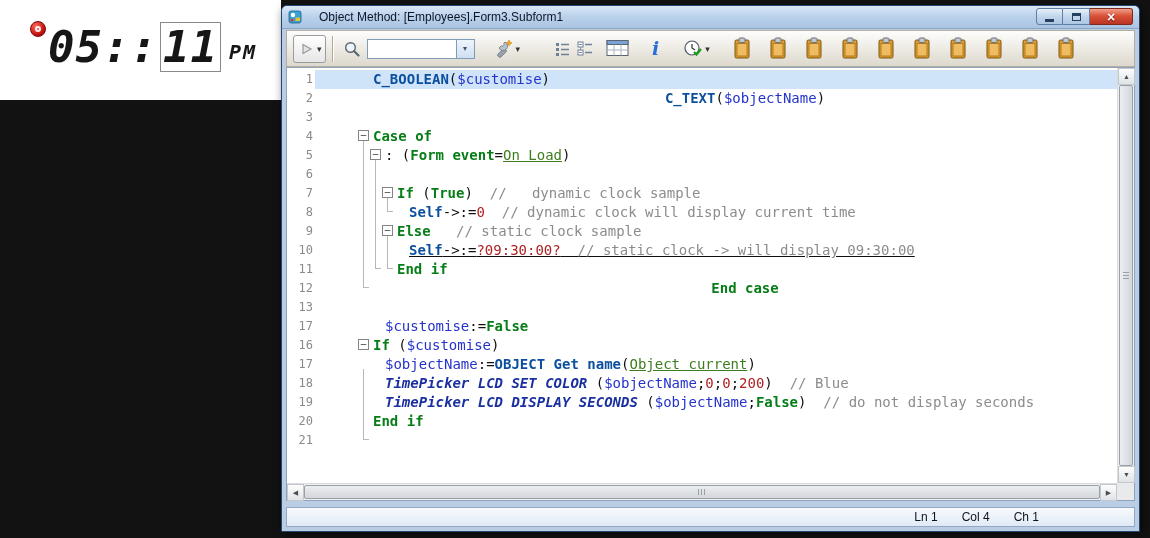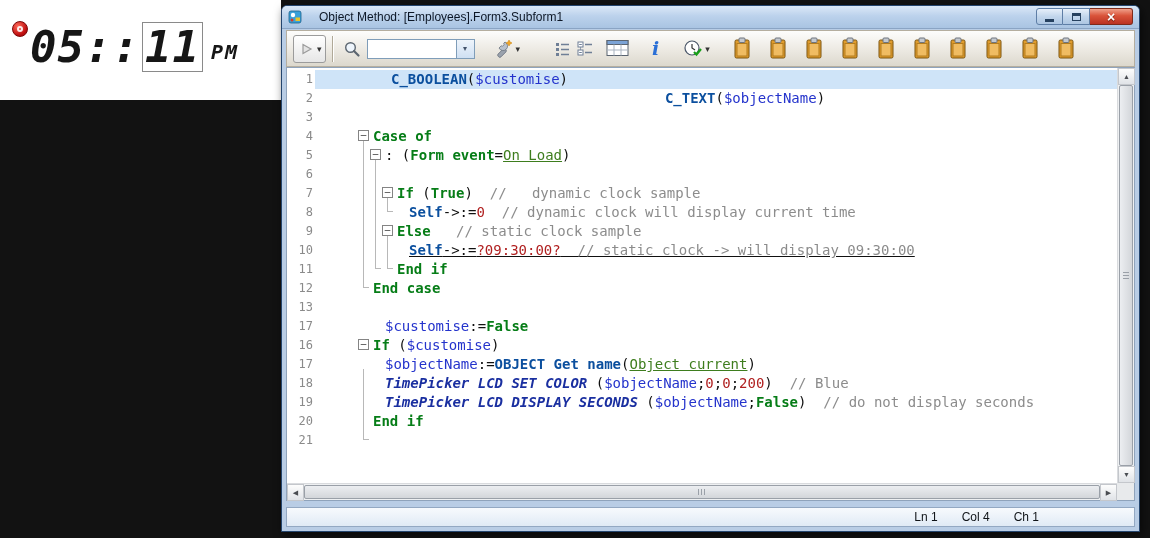--- a/index.html
+++ b/index.html
@@ -4,21 +4,21 @@
 <style>
   html,body{margin:0;padding:0;}
   body{
     width:1150px;height:538px;position:relative;overflow:hidden;
     background:#121212;
     font-family:"Liberation Sans",sans-serif;
   }
 
   
   .desktop-white{position:absolute;left:0;top:0;width:281px;height:100px;background:#ffffff;}
-  .lcd-clock{position:absolute;left:0;top:0;width:281px;height:92px;}
+  .lcd-clock{position:absolute;left:18px;top:0;width:281px;height:92px;}
   .clock-badge{
     position:absolute;left:12px;top:21px;width:16px;height:16px;border-radius:50%;
     background:radial-gradient(circle at 35% 30%,#ff6a5a,#c01010 65%,#8a0707);
     border:1px solid #7d0606;box-sizing:border-box;
   }
   .clock-badge::after{
     content:'';position:absolute;left:4px;top:4px;width:6px;height:6px;border-radius:50%;
     border:2px solid #fff;box-sizing:border-box;opacity:.9;
   }
   .lcd-digits{
@@ -371,21 +371,21 @@
     </span>
   </span>
 </span>
   </div>
 
   <div class="editor">
     <div class="code-area">
       <div id="code-lines">
           <div class="code-line hl">
             <span class="ln">1</span>
-            <span class="code-body" style="padding-left: 76px;"><span class="tk-cmd">C_BOOLEAN</span><span class="tk-pln">(</span><span class="tk-var">$customise</span><span class="tk-pln">)</span></span>
+            <span class="code-body" style="padding-left: 58px;"><span class="tk-cmd">C_BOOLEAN</span><span class="tk-pln">(</span><span class="tk-var">$customise</span><span class="tk-pln">)</span></span>
           </div>
           <div class="code-line">
             <span class="ln">2</span>
             <span class="code-body" style="padding-left: 58px; text-align: center;"><span class="tk-cmd">C_TEXT</span><span class="tk-pln">(</span><span class="tk-var">$objectName</span><span class="tk-pln">)</span></span>
           </div>
           <div class="code-line">
             <span class="ln">3</span>
             <span class="code-body" style="padding-left: 58px;"></span>
           </div>
           <div class="code-line">
@@ -415,21 +415,21 @@
           <div class="code-line">
             <span class="ln">10</span>
             <span class="code-body" style="padding-left: 94px; text-decoration: underline;"><span class="tk-cmd">Self</span><span class="tk-pln">-&gt;:=</span><span class="tk-num">?09:30:00?</span><span class="tk-cmt">  // static clock -&gt; will display 09:30:00</span></span>
           </div>
           <div class="code-line">
             <span class="ln">11</span>
             <span class="code-body" style="padding-left: 82px;"><span class="tk-kw">End if</span></span>
           </div>
           <div class="code-line">
             <span class="ln">12</span>
-            <span class="code-body" style="padding-left: 58px;"><span class="tk-kw">End case</span></span>
+            <span class="code-body" style="padding-left: 58px; text-align: center;"><span class="tk-kw">End case</span></span>
           </div>
           <div class="code-line">
             <span class="ln">13</span>
             <span class="code-body" style="padding-left: 58px;"></span>
           </div>
           <div class="code-line">
             <span class="ln">17</span>
             <span class="code-body" style="padding-left: 70px;"><span class="tk-var">$customise</span><span class="tk-pln">:=</span><span class="tk-kw">False</span></span>
           </div>
           <div class="code-line">

